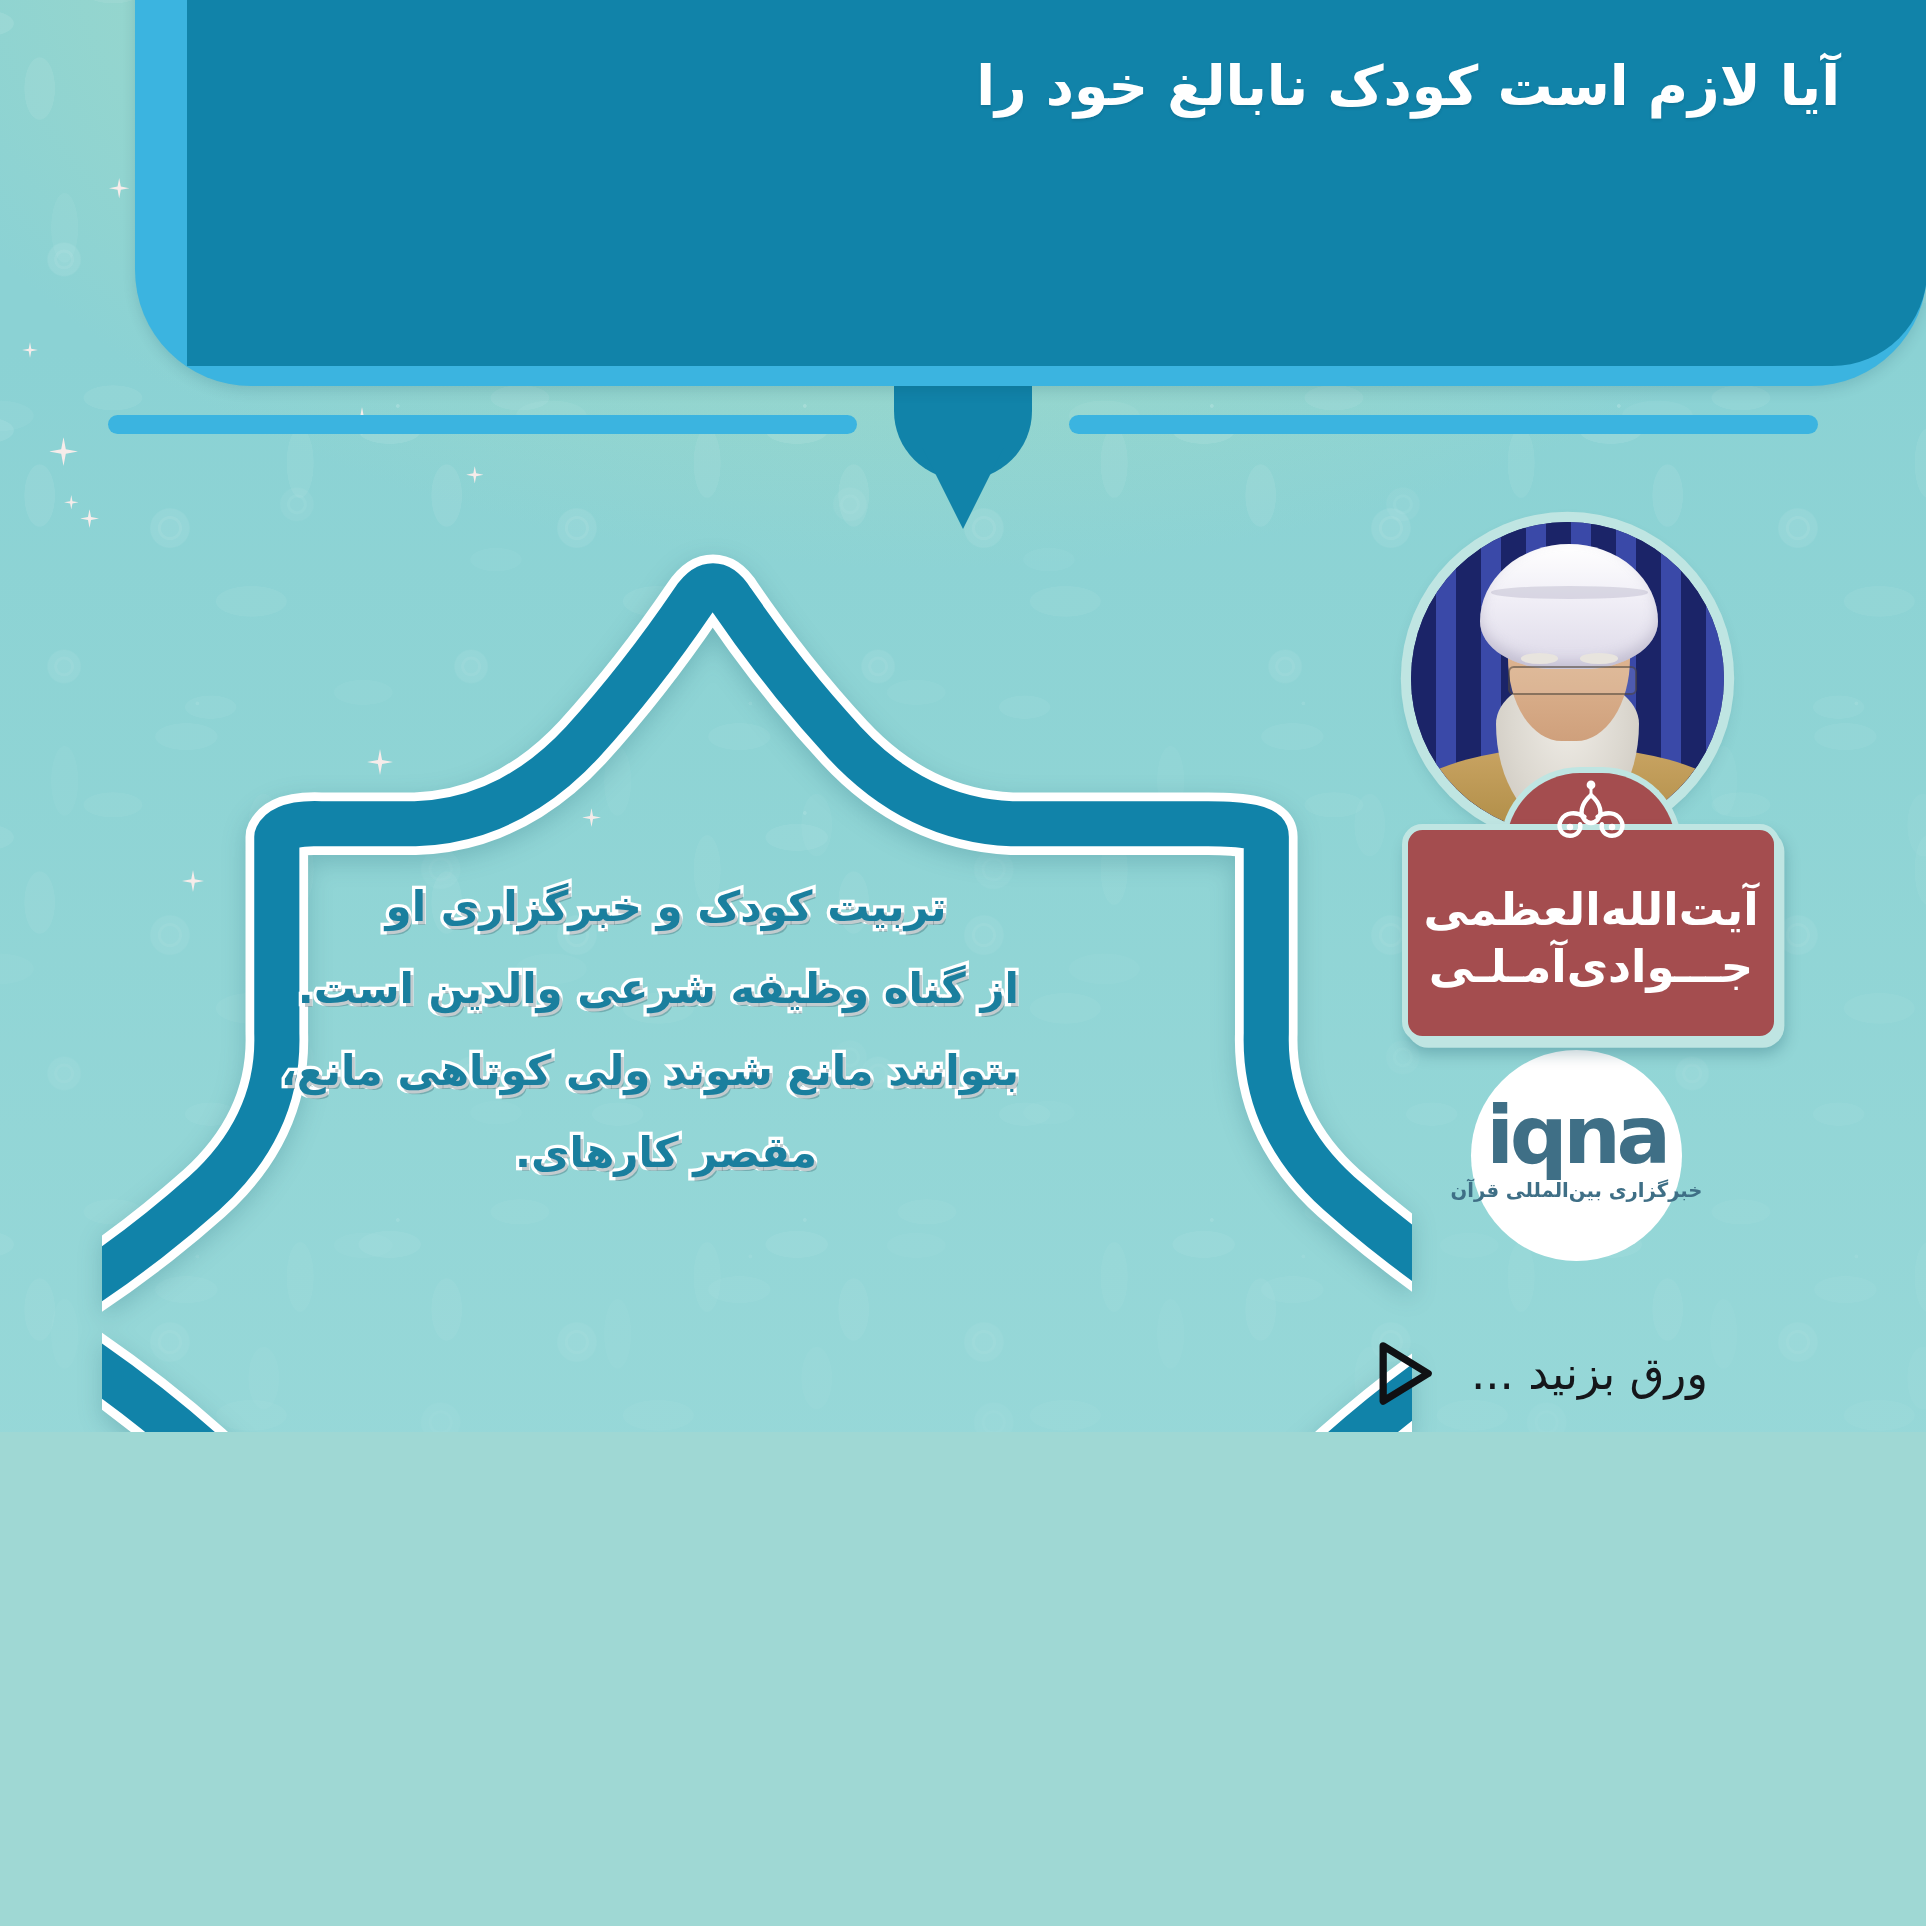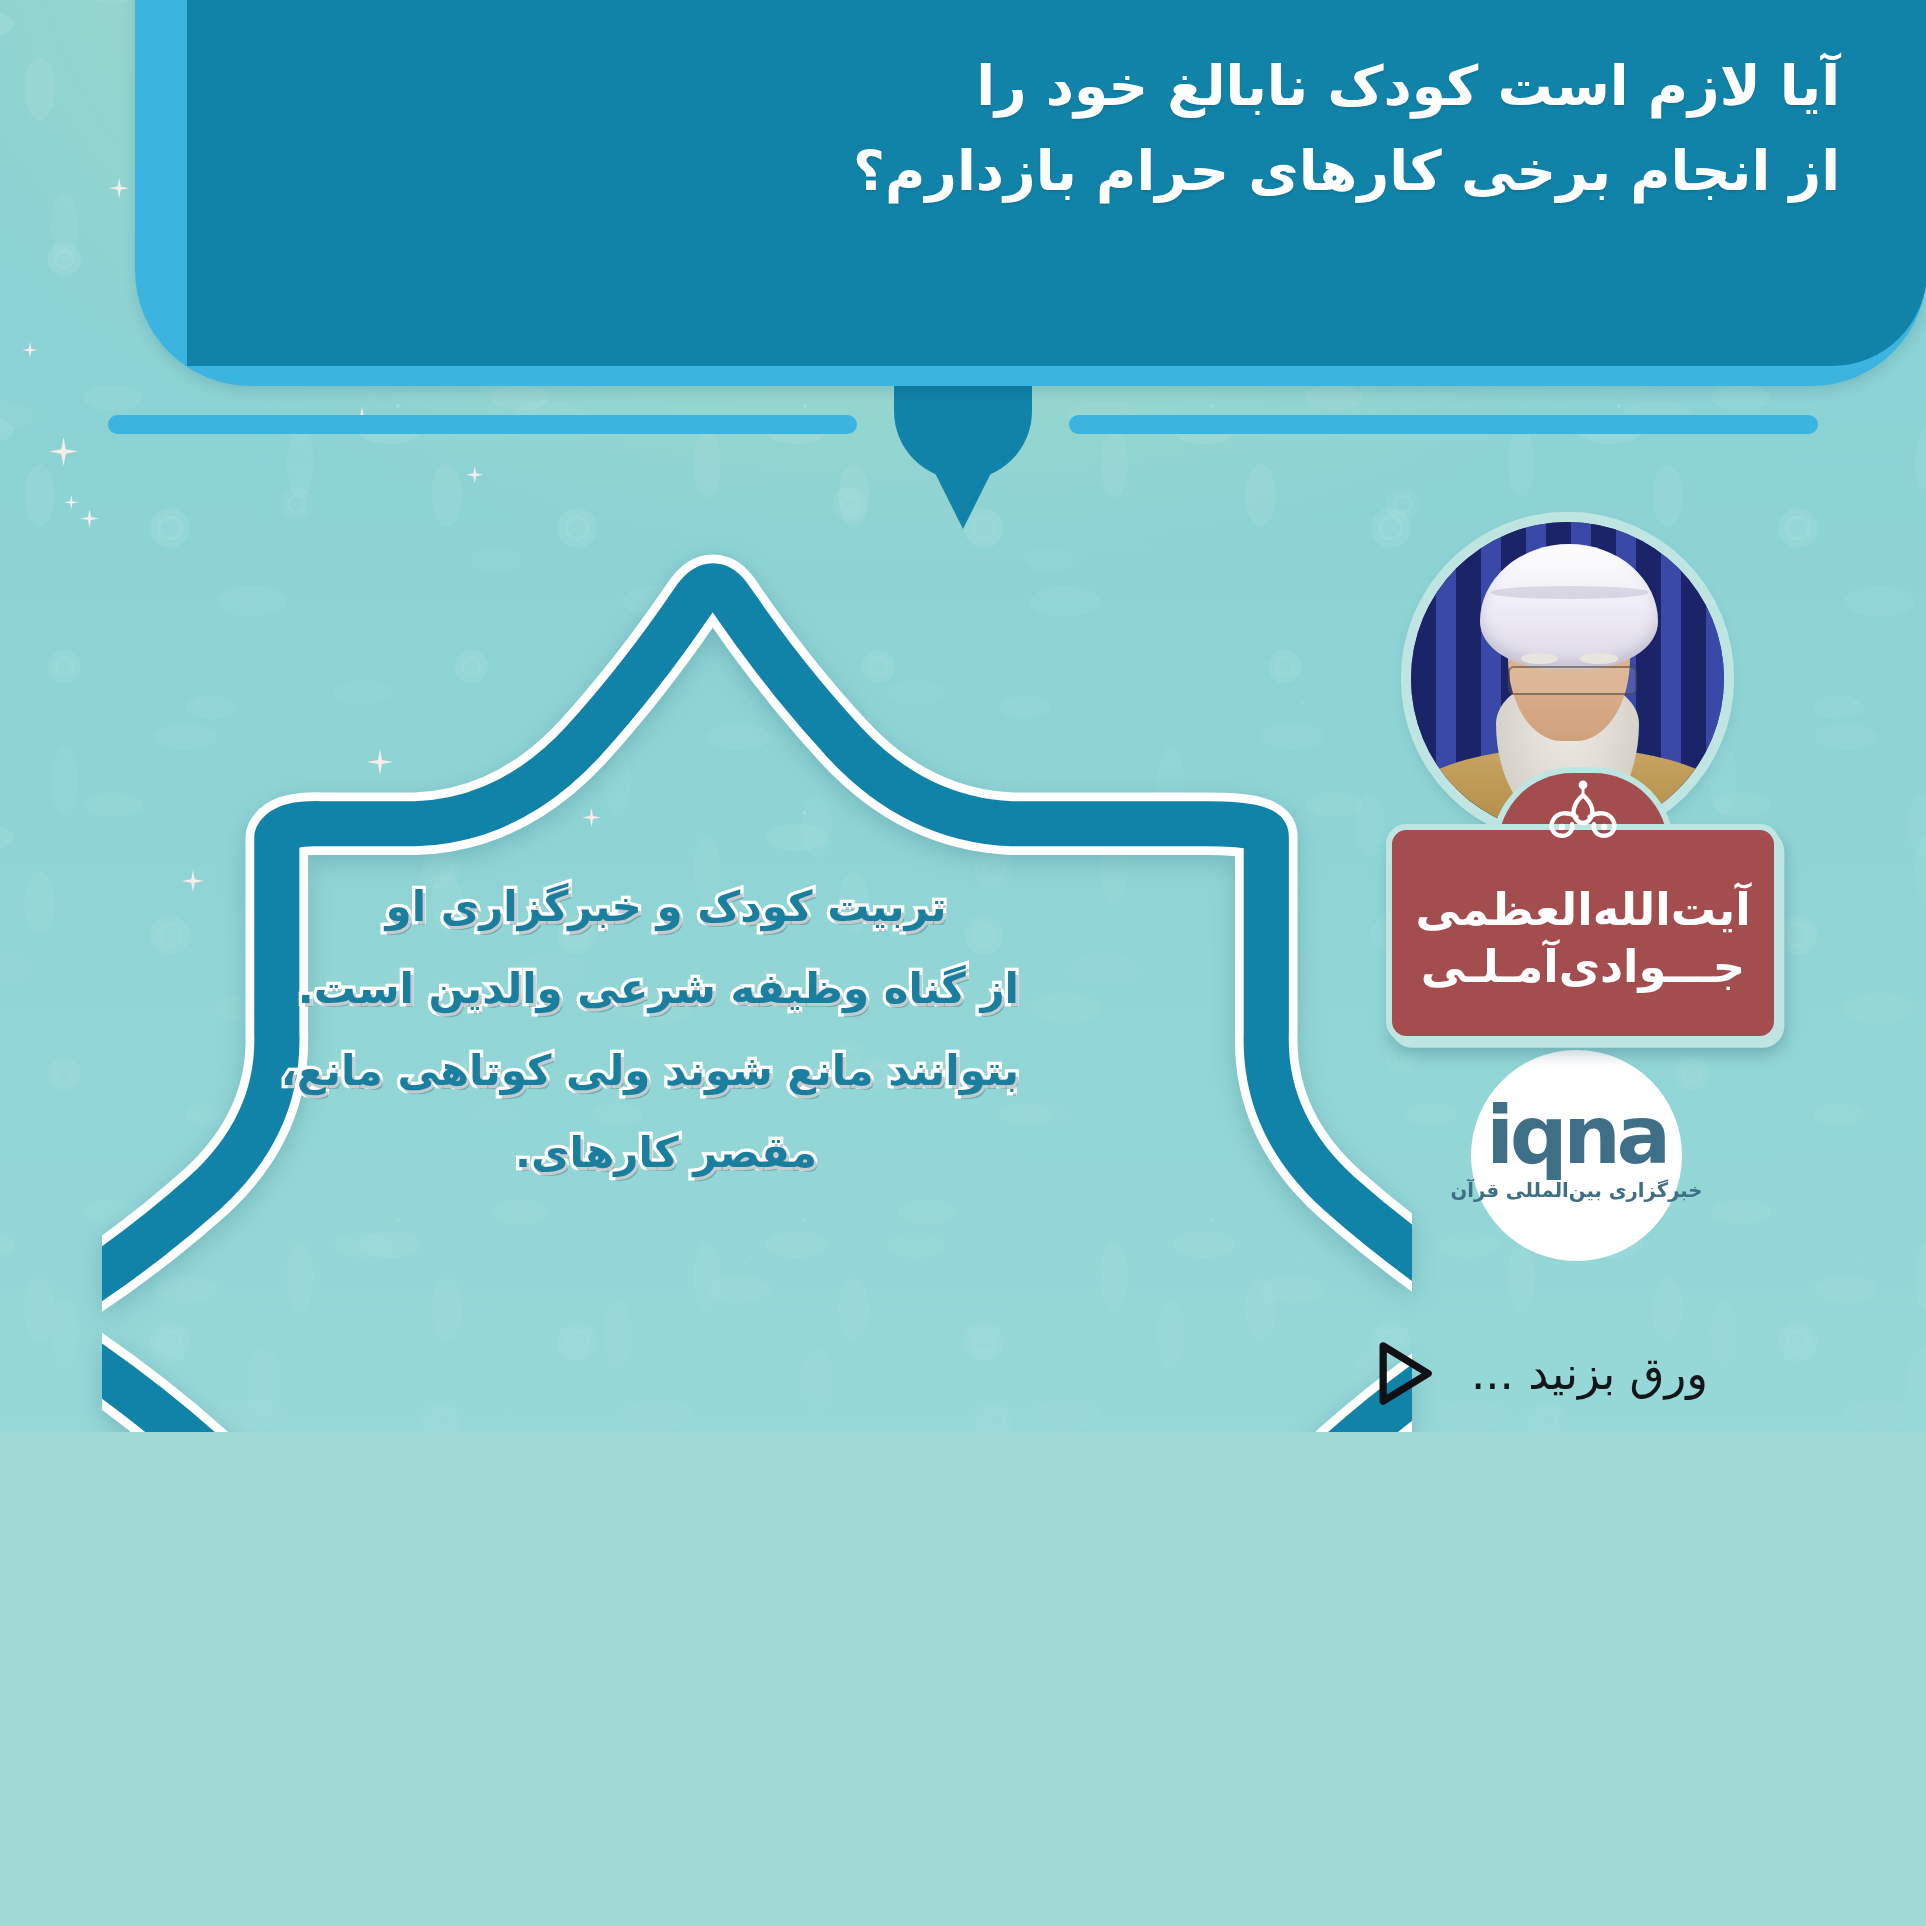--- a/index.html
+++ b/index.html
@@ -219,21 +219,20 @@
   }
   .pt-brow.l{left:35%;}
   .pt-brow.r{left:54%;}
 
   
   #name-badge{
     position:absolute;
     right:146px;top:824px;
     width:378px;height:218px;
     z-index:10;
-    padding-left:16px;
   }
   .badge-shadow{
     position:absolute;inset:0;
     border-radius:22px;
     background:#bfe5e2;
     transform:translate(4.4px,5.8px);
     box-shadow:0 5.8px 14.6px rgba(0,60,80,.26);
   }
   .badge-body{
     position:absolute;inset:0;
@@ -343,21 +342,20 @@
   <div class="sparkle" style="left:367px;top:749px;width:26px;height:26px;"></div>
   <div class="sparkle" style="left:582px;top:808px;width:19px;height:19px;"></div>
   <div class="sparkle" style="left:1230px;top:111px;width:20.4px;height:20.4px;"></div>
   <div class="sparkle" style="left:182px;top:870px;width:22px;height:22px;"></div>
 
   <div id="header-banner">
     <div class="banner-outer"></div>
     <div class="banner-inner"></div>
     <div class="banner-text">
       <span class="ln">آیا لازم است کودک نابالغ خود را</span>
-      <span class="ln">از انجام برخی کارهای حرام بازدارم؟</span>
     </div>
   </div>
 
   <div class="hrule left"></div>
   <div class="hrule right"></div>
   <div id="banner-pendant">
     <div class="drop"></div>
     <div class="tip"></div>
   </div>
 

